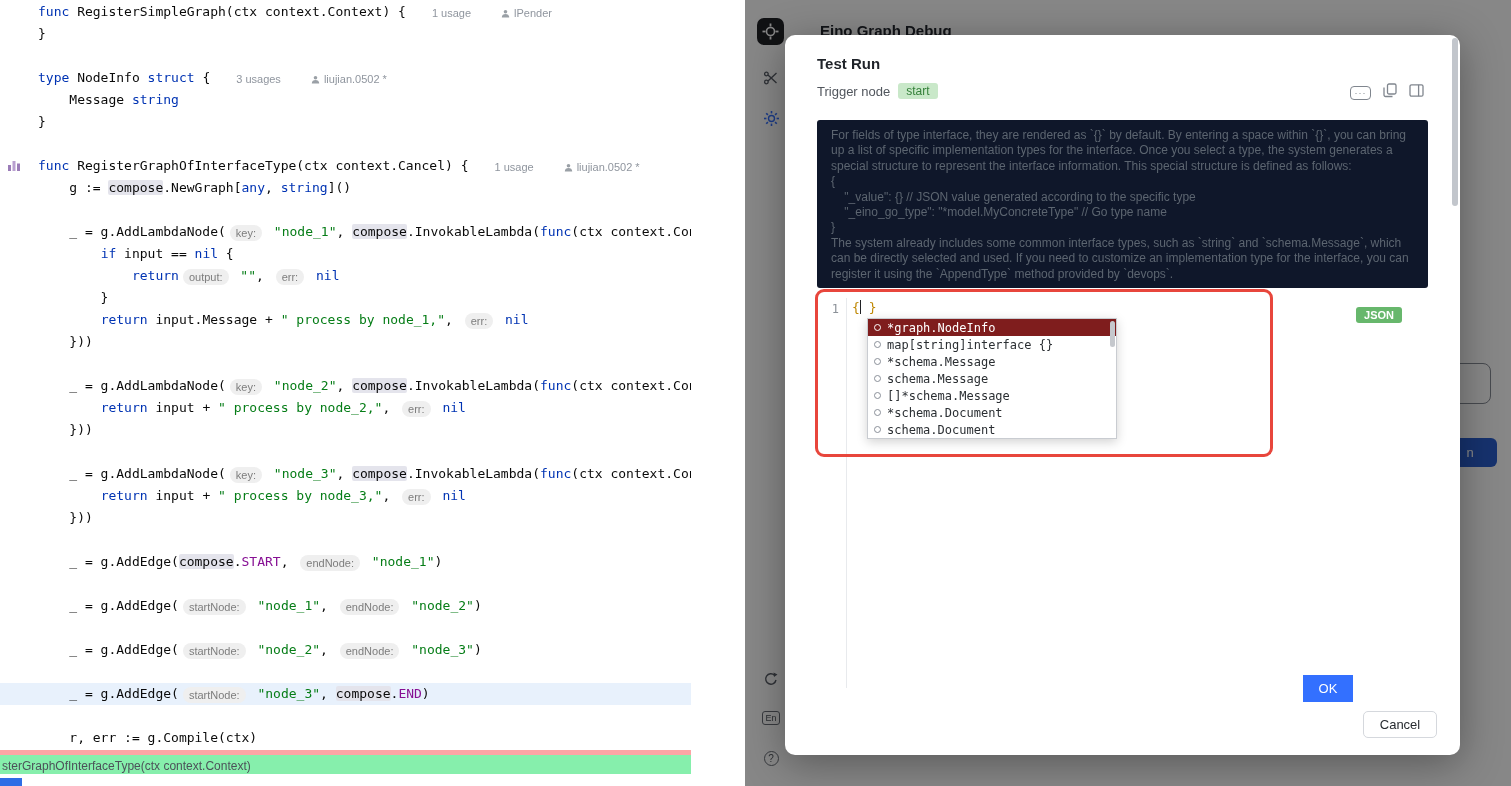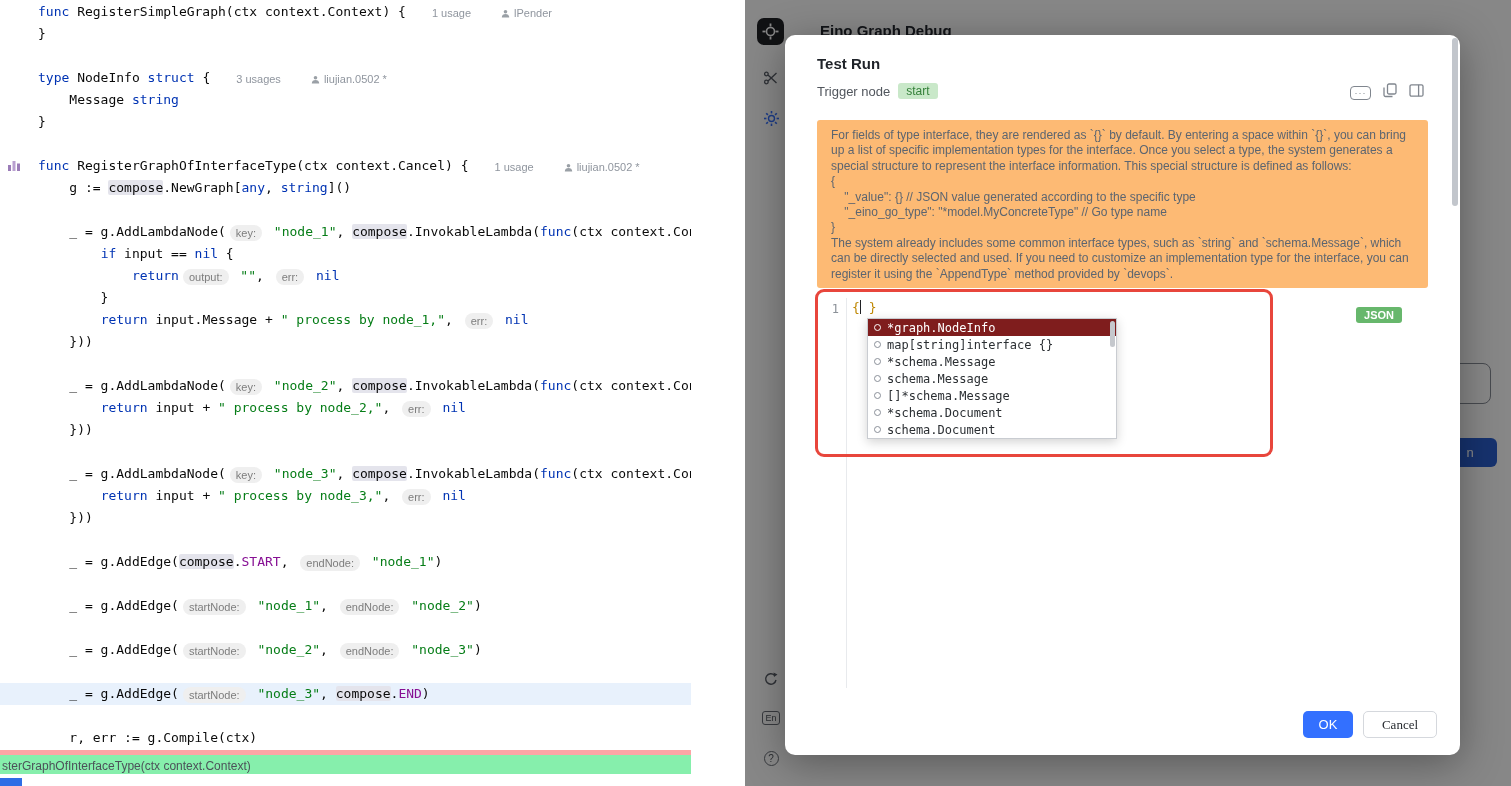--- a/index.html
+++ b/index.html
@@ -54,44 +54,44 @@
   
   .modal { position:absolute; left:40px; top:35px; width:675px; height:720px; background:#fff; border-radius:10px;
            box-shadow:0 8px 40px rgba(0,0,0,.35); z-index:10;padding-left:8px; }
   .modal-title { position:absolute; left:32px; top:20px; font-size:15px; font-weight:600; color:#1f2329; }
   .trigger-row { position:absolute; left:32px; top:48px; display:flex; align-items:center; font-size:13px; color:#51565d;justify-content:flex-end; }
   .trigger-badge { margin-left:8px; background:#c9e8c9; color:#35803a; font-size:12px; padding:1px 8px; border-radius:3px; }
   .hdr-icons { position:absolute; right:36px; top:48px; display:flex; align-items:center; gap:12px; color:#80868e; }
   .ellipsis-ic { width:21px; height:14px; border:1.2px solid #80868e; border-radius:4px; font-size:9px; letter-spacing:1px;
                  display:flex; align-items:center; justify-content:center; line-height:10px; }
   .info-box { position:absolute; left:32px; top:85px; width:611px; max-height:168px; overflow:hidden;
-              background:#fdba74; border-radius:3px; padding:8px 14px; font-size:12px; line-height:15.4px; color:#5c6570; }
+              background:#0f172a; border-radius:3px; padding:8px 14px; font-size:12px; line-height:15.4px; color:#5c6570; }
   .info-code { white-space:pre-wrap; }
   .json-editor { position:absolute; left:32px; top:257px; width:611px; height:402px; background:#fff; }
   .je-gutter-line { position:absolute; left:29px; top:6px; height:390px; width:1px; background:#e8eaed; }
   .je-linenum { position:absolute; left:2px; top:10px; width:20px; text-align:right; font-family:"DejaVu Sans Mono", monospace;
                 font-size:12px; color:#8b9198; }
   .je-code { position:absolute; left:35px; top:8px; font-family:"DejaVu Sans Mono", monospace; font-size:13px; color:#bf8803; }
   .je-caret { display:inline-block; width:1px; height:14px; background:#202124; vertical-align:-2px; }
   .lang-badge { position:absolute; right:26px; top:15px; background:#67b76c; color:#fff; font-size:11px; font-weight:bold;
                 padding:2px 8px; border-radius:3px; }
   .ac-pop { position:absolute; left:50px; top:26px; width:250px; height:121px; background:#fff;
             border:1px solid #c9ccd1; box-shadow:0 3px 10px rgba(0,0,0,.18); overflow:hidden; }
   .ac-item { height:17px; display:flex; align-items:center; gap:6px; padding-left:6px;
              font-family:"DejaVu Sans Mono", monospace; font-size:12px; color:#2b2f33; white-space:pre; }
   .ac-item .ac-ring { width:7px; height:7px; border:1px solid #8a9099; border-radius:50%; flex:0 0 auto; }
   .ac-item.sel { background:#7f1d1d; color:#fff; }
   .ac-item.sel .ac-ring { border-color:#fff; }
   .ac-thumb { position:absolute; right:1px; top:2px; width:5px; height:26px; background:#c5c8cd; border-radius:3px; }
   .red-annot { position:absolute; left:30px; top:254px; width:458px; height:168px; border:3px solid #e8463c;
                border-radius:9px; z-index:20; pointer-events:none; }
-  .btn-ok { position:absolute; left:518px; top:676px; width:50px; height:27px; background:#3370ff; border:none; color:#fff;
-            font-size:13px; border-radius:5px; font-family:inherit; cursor:pointer; }
+  .btn-ok { position:absolute; left:518px; top:640px; width:50px; height:27px; background:#3370ff; border:none; color:#fff;
+            font-size:13px; border-radius:0; font-family:inherit; cursor:pointer; }
   .btn-cancel { position:absolute; left:578px; top:676px; width:74px; height:27px; background:#fff; border:1px solid #d5d8dd;
-                color:#272b30; font-size:13px; border-radius:5px; font-family:Liberation Serif, serif; cursor:pointer; }
+                color:#272b30; font-size:13px; border-radius:5px; font-family:Liberation Sans, sans-serif; cursor:pointer; }
   .modal-thumb { position:absolute; right:2px; top:3px; width:6px; height:168px; background:#c2c6cc; border-radius:3px; }
 </style>
 </head>
 <body>
 
 <div id="root">
 
   <div class="ide">
     <div class="code-lines">
         <div class="code-line"><span class="tk-k">func </span><span class="tk-p">RegisterSimpleGraph(ctx context.Context) {</span><span class="tk-in">1 usage</span><span class="tk-au"><svg width="9" height="9" viewBox="0 0 9 9">

